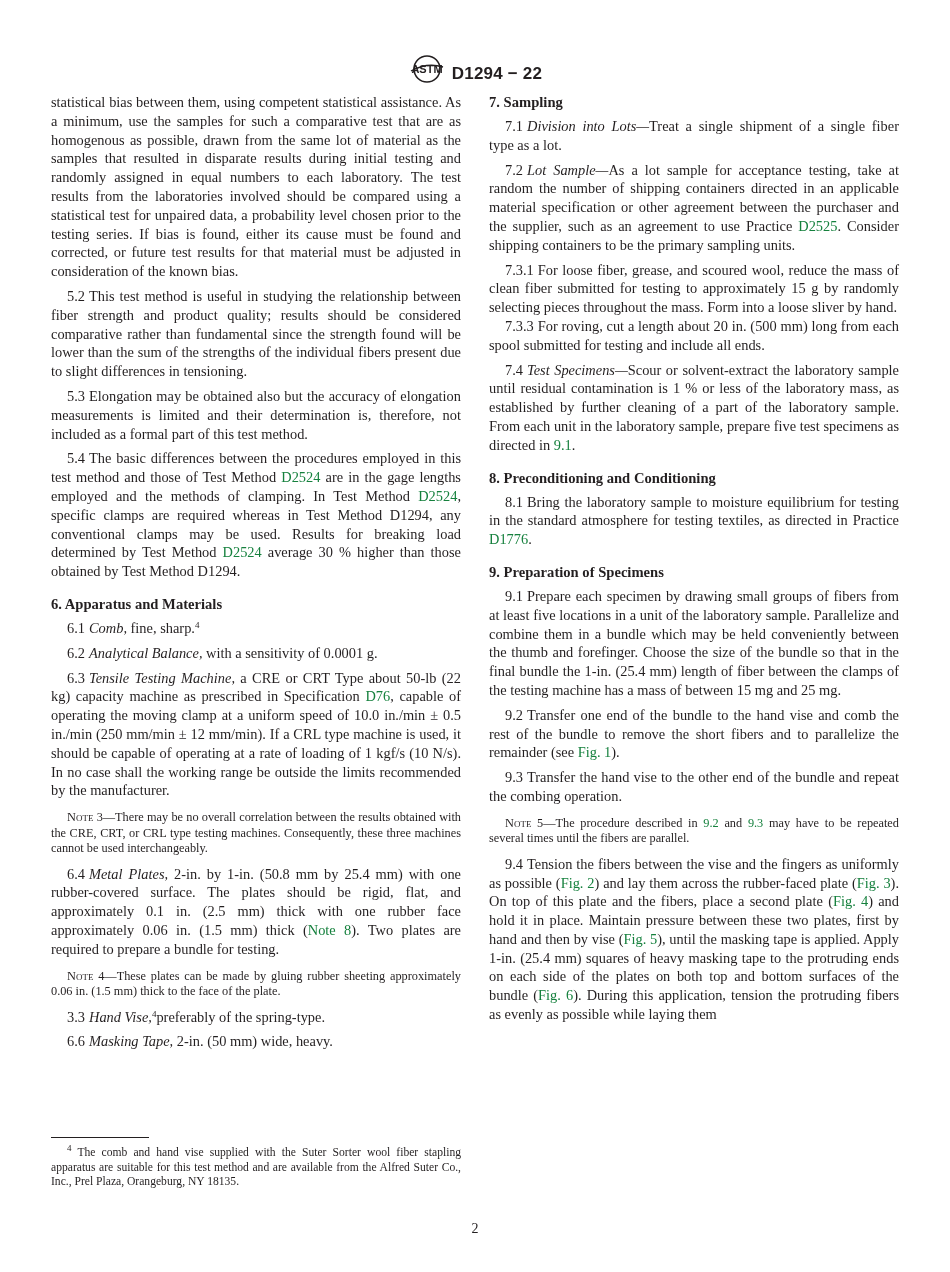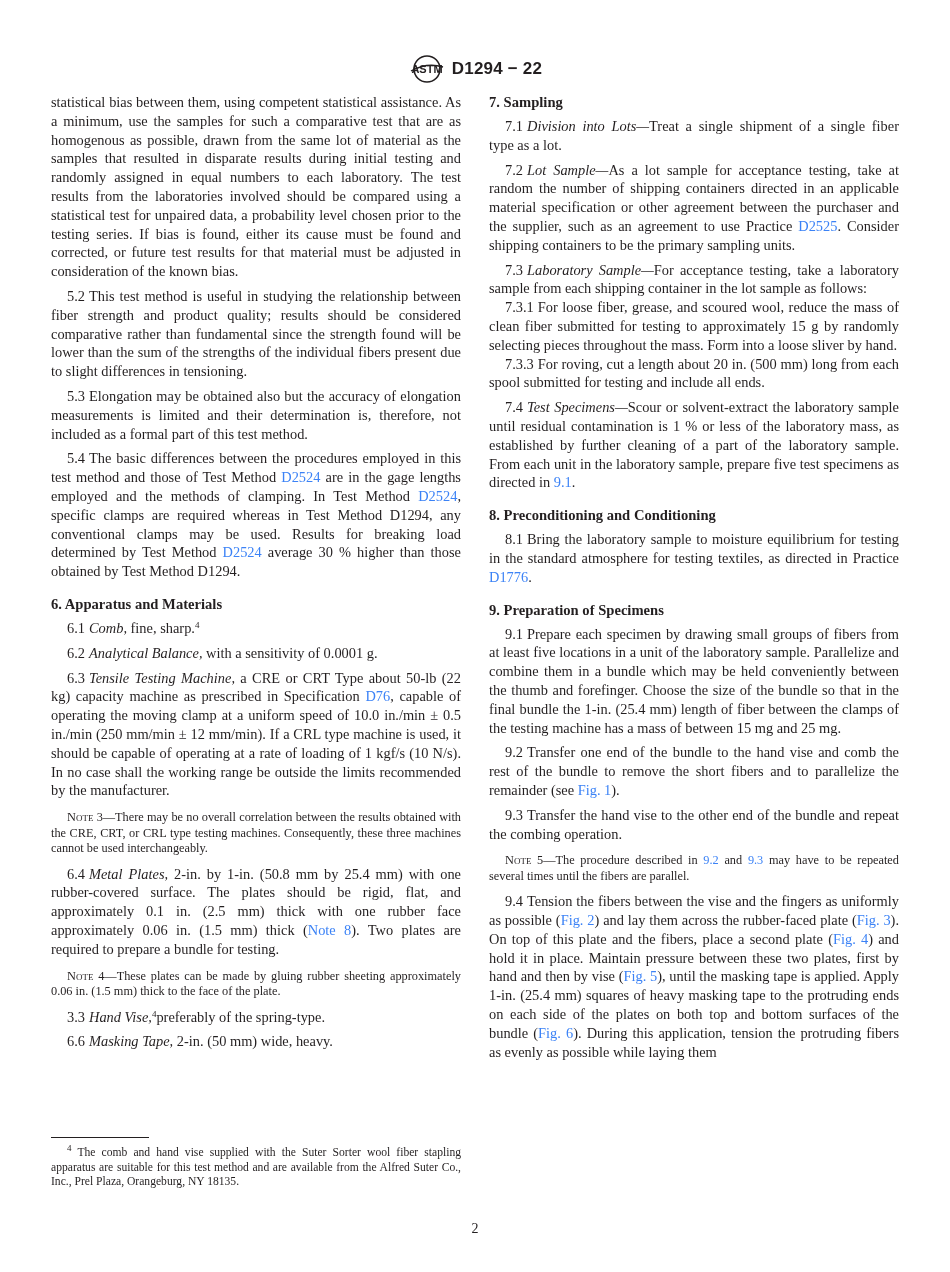--- a/index.html
+++ b/index.html
@@ -1,32 +1,32 @@
 <!DOCTYPE html>
 <html><head>
 <meta charset="utf-8">
 <style>
   html, body { margin: 0; padding: 0; background: #ffffff; }
   body { width: 950px; height: 1272px; position: relative; overflow: hidden;
          font-family: "Liberation Serif", "DejaVu Serif", serif; color: #231f20; }
   .header { position: absolute; top: 54px; left: 0; width: 950px; text-align: center; }
-  .header-inner { display: inline-flex; align-items: center; gap: 6px; }
+  .header-inner { display: inline-flex; align-items: flex-end; gap: 6px; }
   .logo { width: 38px; height: 30px; }
   .doc-id { font-family: "Liberation Sans", "DejaVu Sans", sans-serif; font-weight: bold; font-size: 17px; color: #231f20; letter-spacing: 0.2px; }
   .col { position: absolute; top: 93px; width: 410px; font-size: 14.4px; line-height: 18.8px; text-align: justify; }
   .col.left { left: 51px; }
   .col.right { left: 489px; }
   p { margin: 0 0 6px 0; text-indent: 16px; hyphens: manual; }
   p.noindent { text-indent: 0; }
   p.tight { margin-bottom: 0; }
   h2 { font-size: 14.6px; font-weight: bold; margin: 14px 0 6px 0; line-height: 18px; }
   h2.first { margin-top: 0; }
   .num { margin-right: 4px; }
   .it { font-style: italic; }
-  .link { color: #3b82f6; }
+  .link { color: #15803d; }
   .note { font-size: 12.3px; line-height: 15.5px; text-indent: 16px; margin: 10px 0 8px 0; text-align: justify; }
   .sc { font-variant: small-caps; }
   sup { font-size: 9px; line-height: 0; vertical-align: 5px; }
   .fn-rule { position: absolute; left: 51px; top: 1137px; width: 98px; border-top: 1px solid #231f20; }
   .footnote { position: absolute; left: 51px; top: 1146px; width: 410px; font-size: 11.6px; line-height: 14.5px; text-align: justify; text-indent: 16px; }
   .page-num { position: absolute; top: 1221px; left: 0; width: 950px; text-align: center; font-size: 14px; }
 </style>
 </head>
 <body>
 
@@ -72,21 +72,20 @@
 <div class="fn-rule"></div>
 <div class="footnote"><sup>4</sup><span> The comb and hand vise supplied with the Suter Sorter wool fiber stapling apparatus are suitable for this test method and are available from the Alfred Suter Co., Inc., Prel Plaza, Orangeburg, NY 18135.</span></div>
 
 <div class="col right">
   <h2 class="first">7. Sampling</h2>
 
   <p><span class="num">7.1</span><span class="it">Division into Lots—</span><span>Treat a single shipment of a single fiber type as a lot.</span></p>
 
   <p><span class="num">7.2</span><span class="it">Lot Sample—</span><span>As a lot sample for acceptance testing, take at random the number of shipping containers directed in an applicable material specification or other agreement between the purchaser and the supplier, such as an agreement to use Practice </span><span class="link">D2525</span><span>. Consider shipping containers to be the pri­mary sampling units.</span></p>
 
-  <p class="tight"><span class="num">7.3</span><span class="it">Laboratory Sample—</span><span>For acceptance testing, take a laboratory sample from each shipping container in the lot sample as follows:</span></p>
 
   <p class="tight"><span class="num">7.3.1</span><span>For loose fiber, grease, and scoured wool, reduce the mass of clean fiber submitted for testing to approximately 15 g by randomly selecting pieces throughout the mass. Form into a loose sliver by hand.</span></p>
 
 
   <p><span class="num">7.3.3</span><span>For roving, cut a length about 20 in. (500 mm) long from each spool submitted for testing and include all ends.</span></p>
 
   <p><span class="num">7.4</span><span class="it">Test Specimens—</span><span>Scour or solvent-extract the laboratory sample until residual contamination is 1 % or less of the laboratory mass, as established by further cleaning of a part of the laboratory sample. From each unit in the laboratory sample, prepare five test specimens as directed in </span><span class="link">9.1</span><span>.</span></p>
 
   <h2>8. Preconditioning and Conditioning</h2>
 

